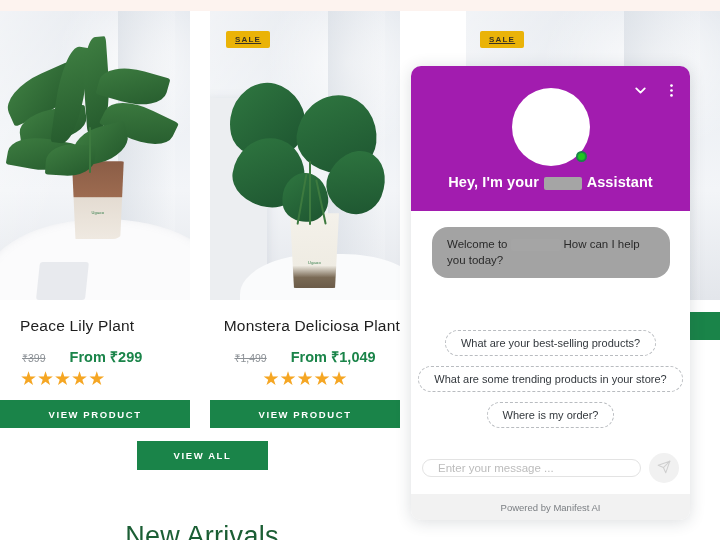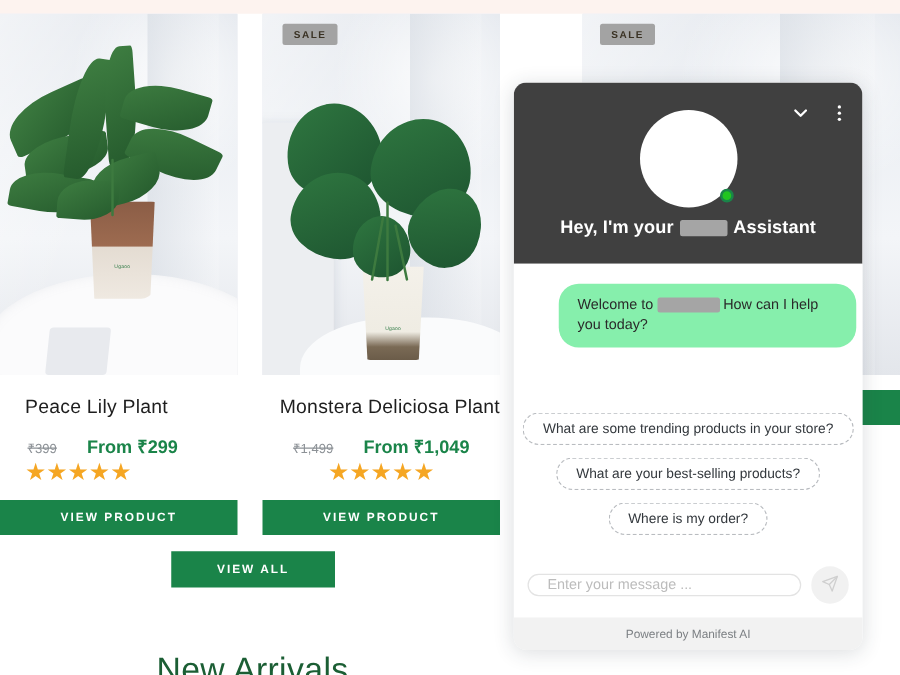--- a/index.html
+++ b/index.html
@@ -100,24 +100,24 @@
     background:linear-gradient(150deg,#3f7f42,#24592c);
   }
   .mon-leaf{
     border-radius:52% 48% 46% 54%/58% 56% 44% 42%;
     background:linear-gradient(150deg,#2f7740,#1d5430);
   }
   .stem{ position:absolute; background:#3d7a3f; border-radius:2px; }
 
   
   .sale-badge{
-    position:absolute; left:16px; top:8px; z-index:5;
-    background:#a3a3a3; color:#3a3224;
+    position:absolute; left:16px; top:20px; z-index:5;
+    background:#eab308; color:#3a3224;
     font-size:8px; font-weight:700; letter-spacing:1.2px;
-    padding:4px 9px; border-radius:2px;
+    padding:4px 9px; border-radius:2px;text-decoration:underline;
   }
   .card.c3 .sale-badge{ left:14px; }
 
   
   .title{
     margin-top:17px; font-size:15.5px; color:#1e1e1e;
     letter-spacing:.2px; white-space:nowrap;
   }
   .card.c1 .title{ margin-left:20px; }
   .card.c2 .title, .card.c3 .title{ text-align:right; }
@@ -160,21 +160,21 @@
   }
 
   
   .widget{
     position:absolute; left:411px; top:66px; width:279px; height:454px;
     background:#ffffff; border-radius:10px;
     box-shadow:0 2px 16px rgba(40,50,60,.16);
     overflow:hidden; display:flex; flex-direction:column;
   }
   .w-header{
-    position:relative; height:145px; background:#404040; flex:0 0 145px;
+    position:relative; height:145px; background:#a21caf; flex:0 0 145px;
   }
   .w-actions{
     position:absolute; right:10px; top:16px; display:flex; gap:14px;
     align-items:center;
   }
   .ic{ cursor:pointer; display:block; }
   .avatar{
     position:absolute; left:50%; top:22px; transform:translateX(-50%);
     width:78px; height:78px; border-radius:50%; background:#fff;
   }
@@ -190,22 +190,22 @@
     display:inline-block; background:#a5a5a5; border-radius:2px;
     vertical-align:middle;
   }
   .redact.r1{ width:38px; height:13px; margin:0 1px; }
   .redact.r2{ width:50px; height:12px; margin:0 3px; }
 
   .w-body{
     flex:1 1 auto; position:relative; background:#fff; overflow:hidden;
   }
   .bubble{
-    position:absolute; left:36px; top:16px; max-width:238px;
-    background:#86efac; color:#2a2a2a; font-size:11.5px;
+    position:absolute; left:21px; top:16px; max-width:238px;
+    background:#a3a3a3; color:#2a2a2a; font-size:11.5px;
     padding:10px 15px; border-radius:16px; line-height:1.35;
   }
   .chips{
     position:absolute; left:0; right:0; bottom:14px;
     display:flex; flex-direction:column; align-items:center; gap:10px;
   }
   .chip{
     border:1px dashed #b9bcc0; border-radius:16px;
     padding:6px 15px; font-size:11px; color:#33383d; background:#fff;
     cursor:pointer; white-space:nowrap;
@@ -340,22 +340,22 @@
       <span>Assistant</span>
     </div>
   </div>
 
   <div class="w-body">
     <div class="bubble">
       <span>Welcome to</span><span class="redact r2"></span><span>How can I help you today?</span>
     </div>
 
     <div class="chips">
+      <button class="chip">What are your best-selling products?</button>
       <button class="chip">What are some trending products in your store?</button>
-      <button class="chip">What are your best-selling products?</button>
       <button class="chip">Where is my order?</button>
     </div>
   </div>
 
   <div class="w-input-row">
     <input class="msg-input" type="text" placeholder="Enter your message ..." style="">
     <button class="send-btn">
       <span>
         <svg width="14" height="14" viewBox="0 0 24 24" fill="none" stroke="#cfcfcf" stroke-width="1.8" stroke-linecap="round" stroke-linejoin="round">
           <line x1="22" y1="2" x2="11" y2="13"></line>

